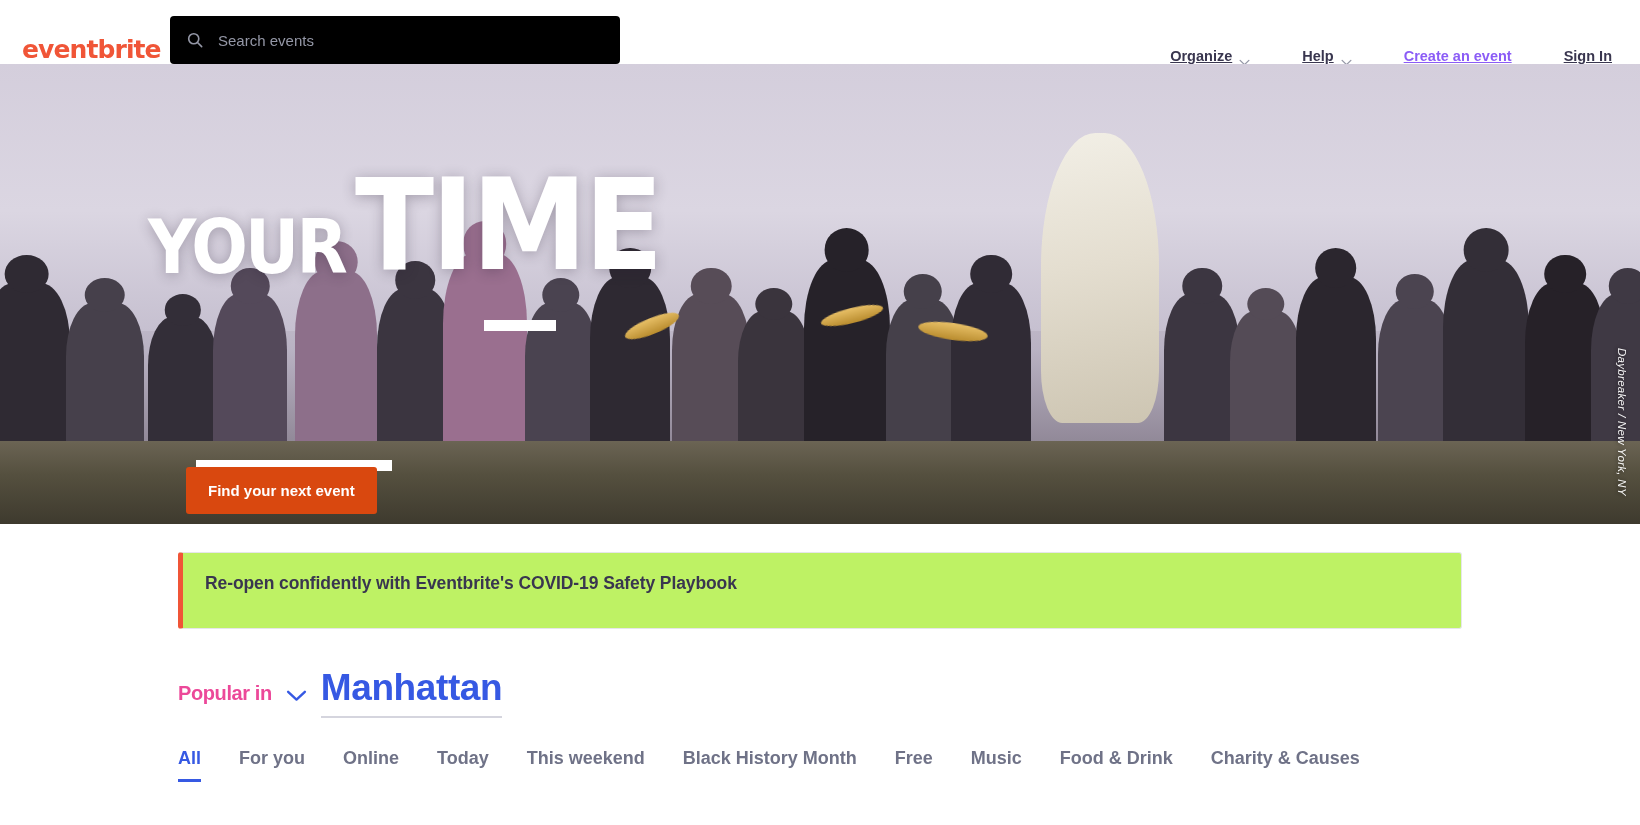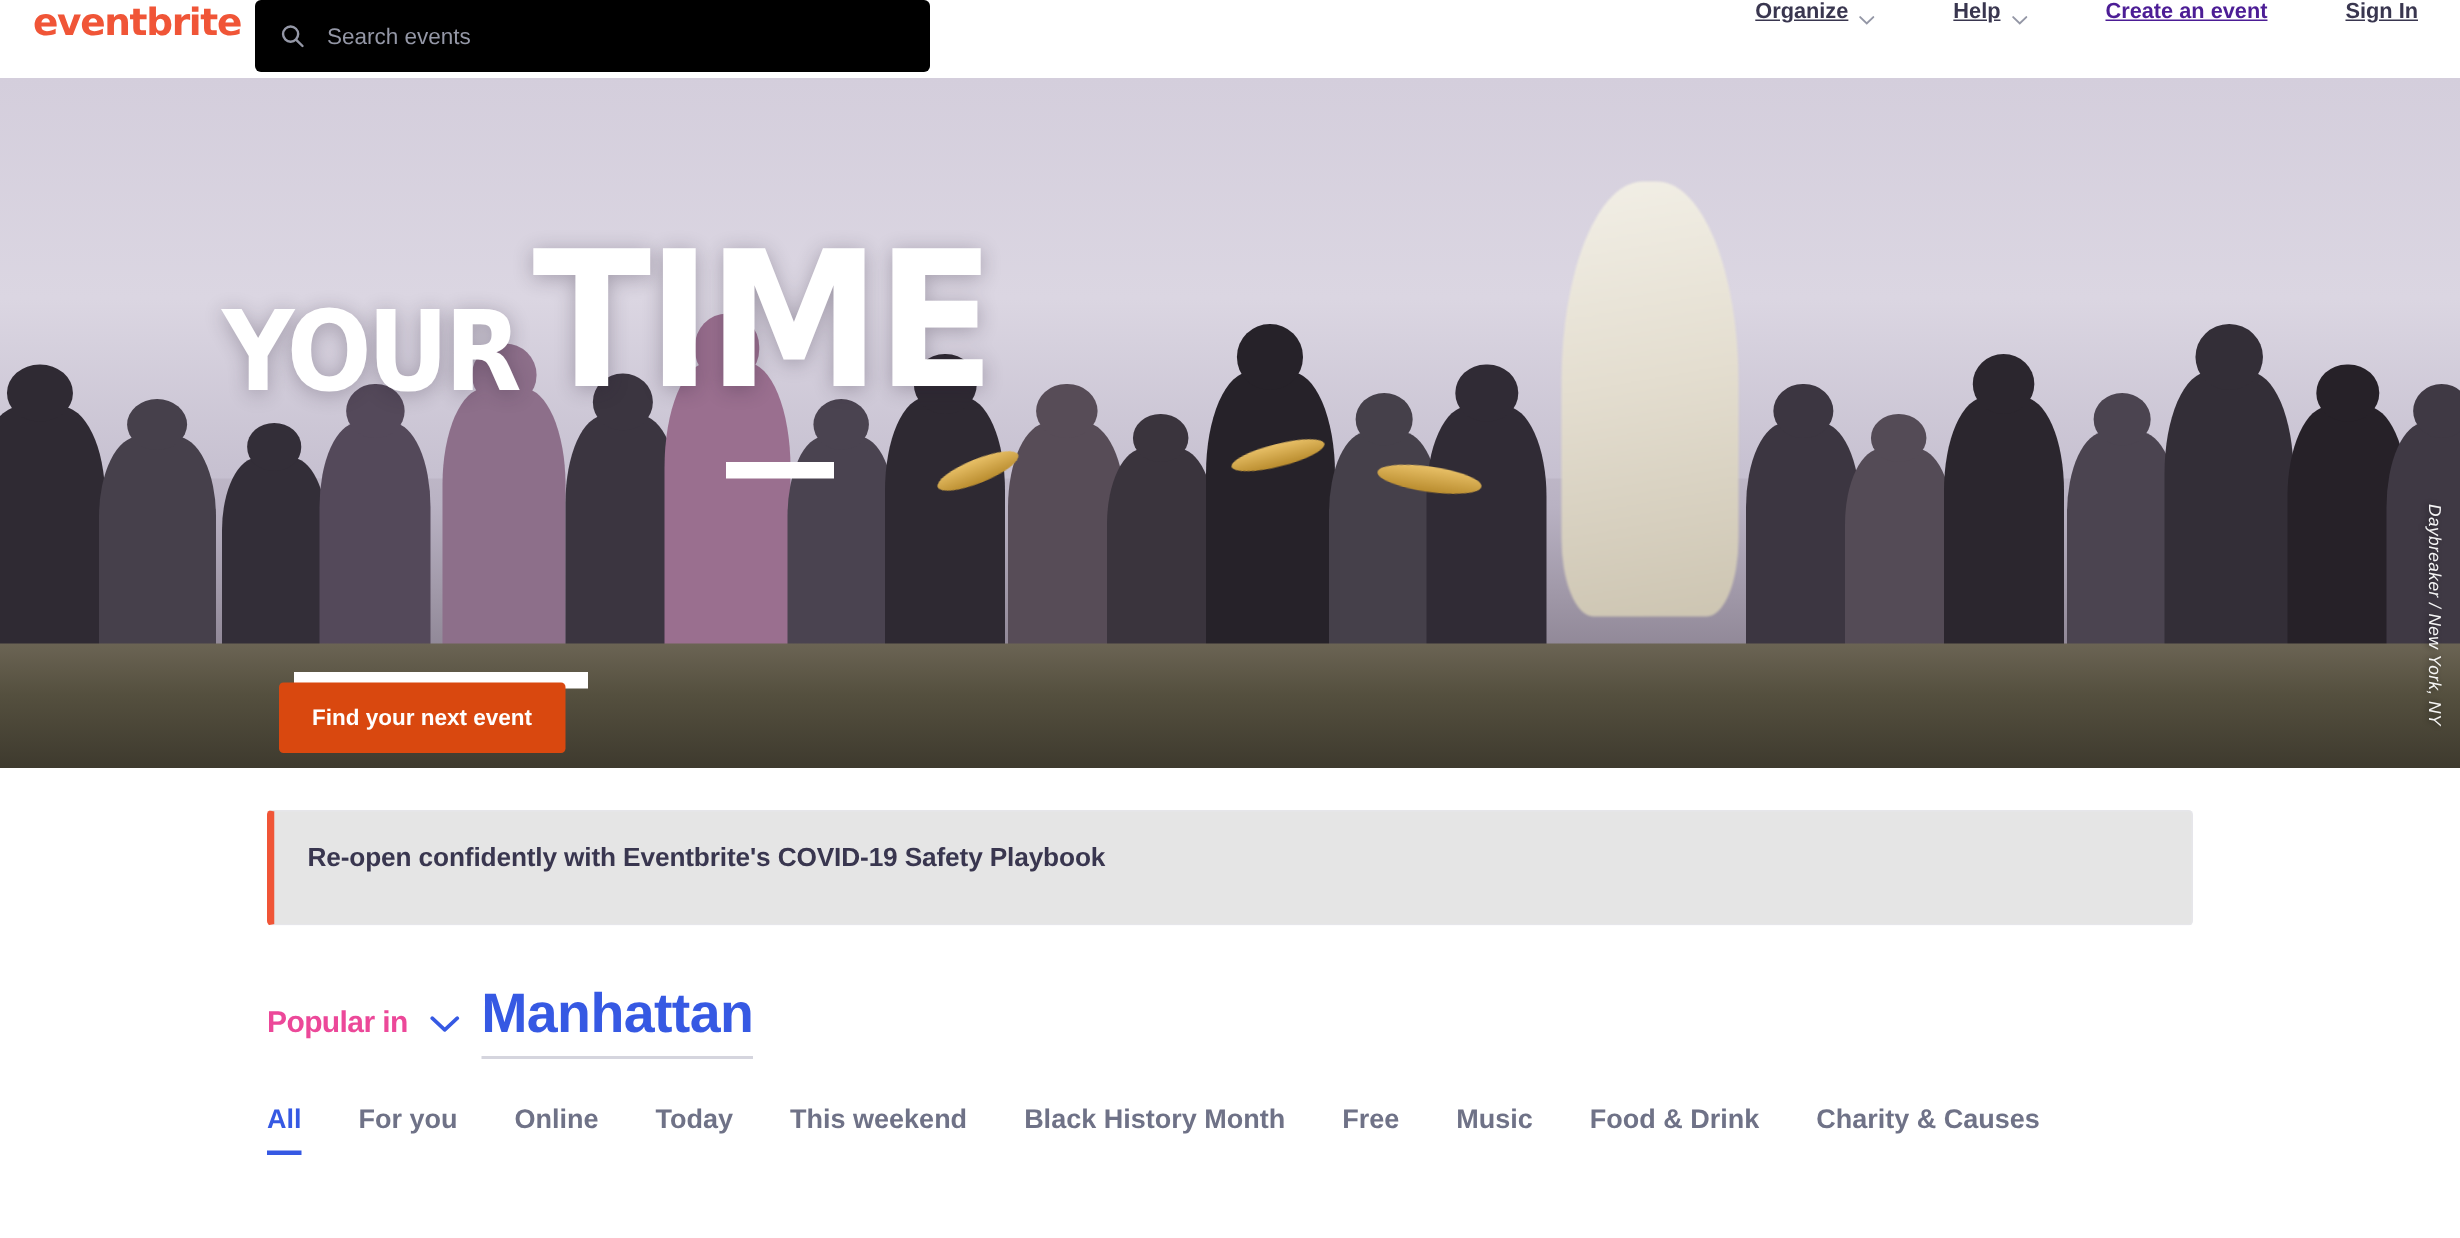--- a/index.html
+++ b/index.html
@@ -5,22 +5,22 @@
 <style>
   * { box-sizing: border-box; margin: 0; padding: 0; }
   html, body {
     width: 1640px; height: 825px;
     font-family: "Liberation Sans", sans-serif;
     background: #fff; overflow: hidden;
   }
 
   
   .header {
-    height: 52px; width: 100%;
-    display: flex; align-items: flex-start;
+    height: 64px; width: 100%;
+    display: flex; align-items: flex-end;
     background: #fff; position: relative;
   }
   .logo {
     font-size: 25px; font-weight: 700; color: #f05537;
     letter-spacing: -0.9px; margin-left: 22px; width: 110px;
     font-family: "DejaVu Sans", sans-serif;
   }
   .search-wrap {
     margin-left: 38px; width: 450px; height: 48px;
     background: #000000; border-radius: 4px;
@@ -33,21 +33,21 @@
     font-family: "Liberation Sans", sans-serif;
   }
   .search-input::placeholder { color: #9497a6; }
 
   .nav { margin-left: auto; display: flex; align-items: center; padding-right: 28px; }
   .nav-item {
     display: flex; align-items: center; gap: 7px;
     font-size: 14.5px; font-weight: 600; color: #39364f;
     margin-left: 52px; cursor: pointer; white-space: nowrap; text-decoration: underline;
   }
-  .nav-item.link { color: #4c1d95; }
+  .nav-item.link { color: #8b5cf6; }
   .chev { width: 11px; height: 7px; display: block; }
 
   
   .hero {
     position: relative; width: 100%; height: 460px;
     overflow: hidden;
     background: linear-gradient(180deg, #cdc7d4 0%, #d8d2dd 30%, #b9b2c3 62%, #6e6472 100%);
   }
   .hero-photo { position: absolute; inset: 0; }
   .sky {
@@ -121,21 +121,21 @@
     letter-spacing: .3px; opacity: .95;
     text-shadow: 0 1px 4px rgba(0,0,0,.5);
   }
 
   
   .content { padding: 0 0 0 0; }
   .banner {
     margin: 28px 178px 0 178px;
     border: 1px solid #e6e6ea; border-left: 5px solid #f05537;
     border-radius: 3px; padding: 20px 24px 22px 22px;
-    background: #e5e5e5;
+    background: #bef264;
   }
   .banner h3 {
     font-size: 17.5px; font-weight: 700; color: #39364f;
     letter-spacing: -0.1px; margin-bottom: 12px;
   }
   .banner p { font-size: 14.5px; color: #6f7287; line-height: 1.45; }
   .banner a { color: #3659e3; text-decoration: underline; }
 
   
   .popular {

